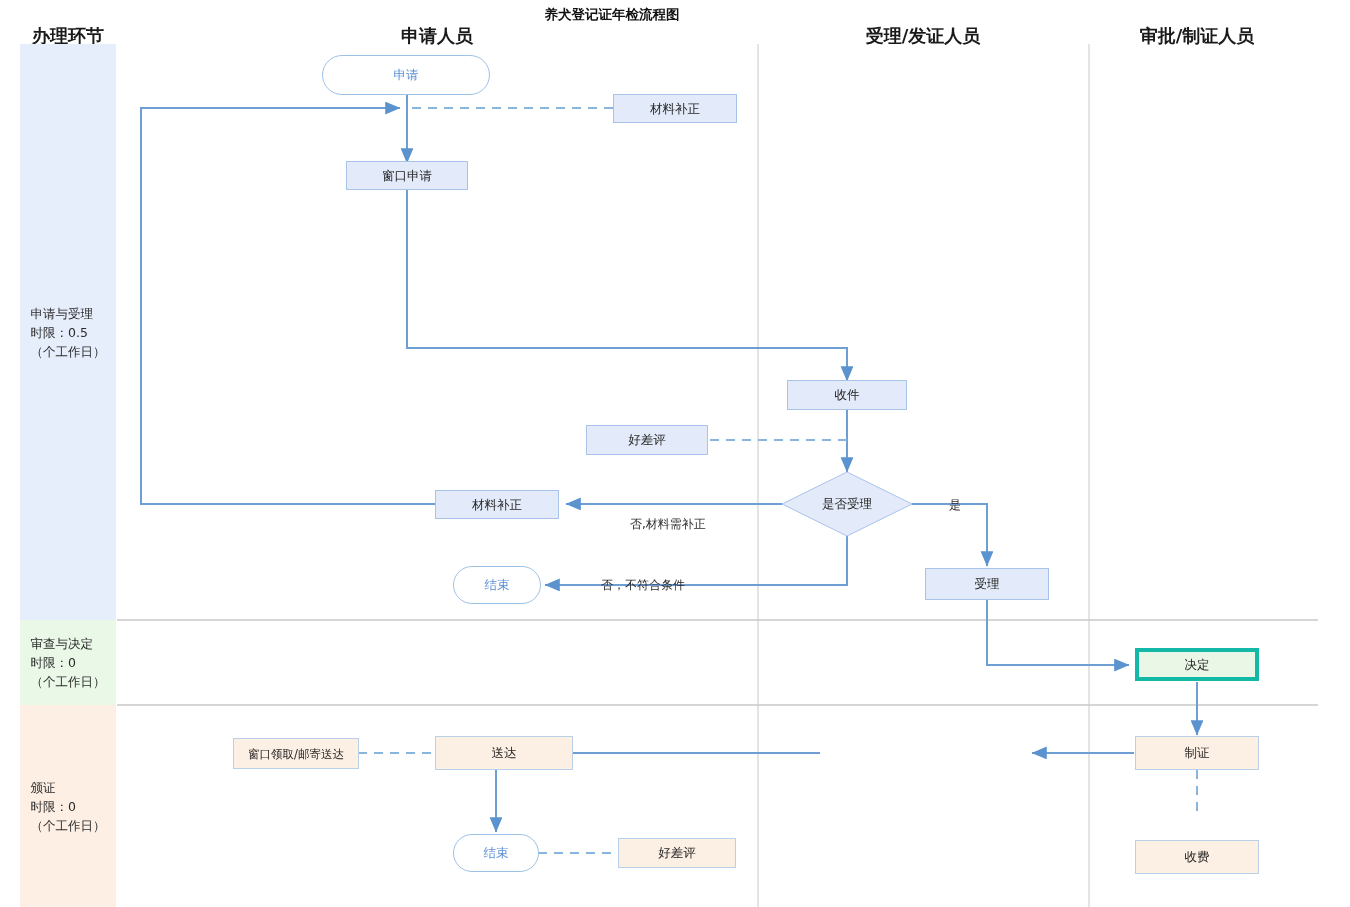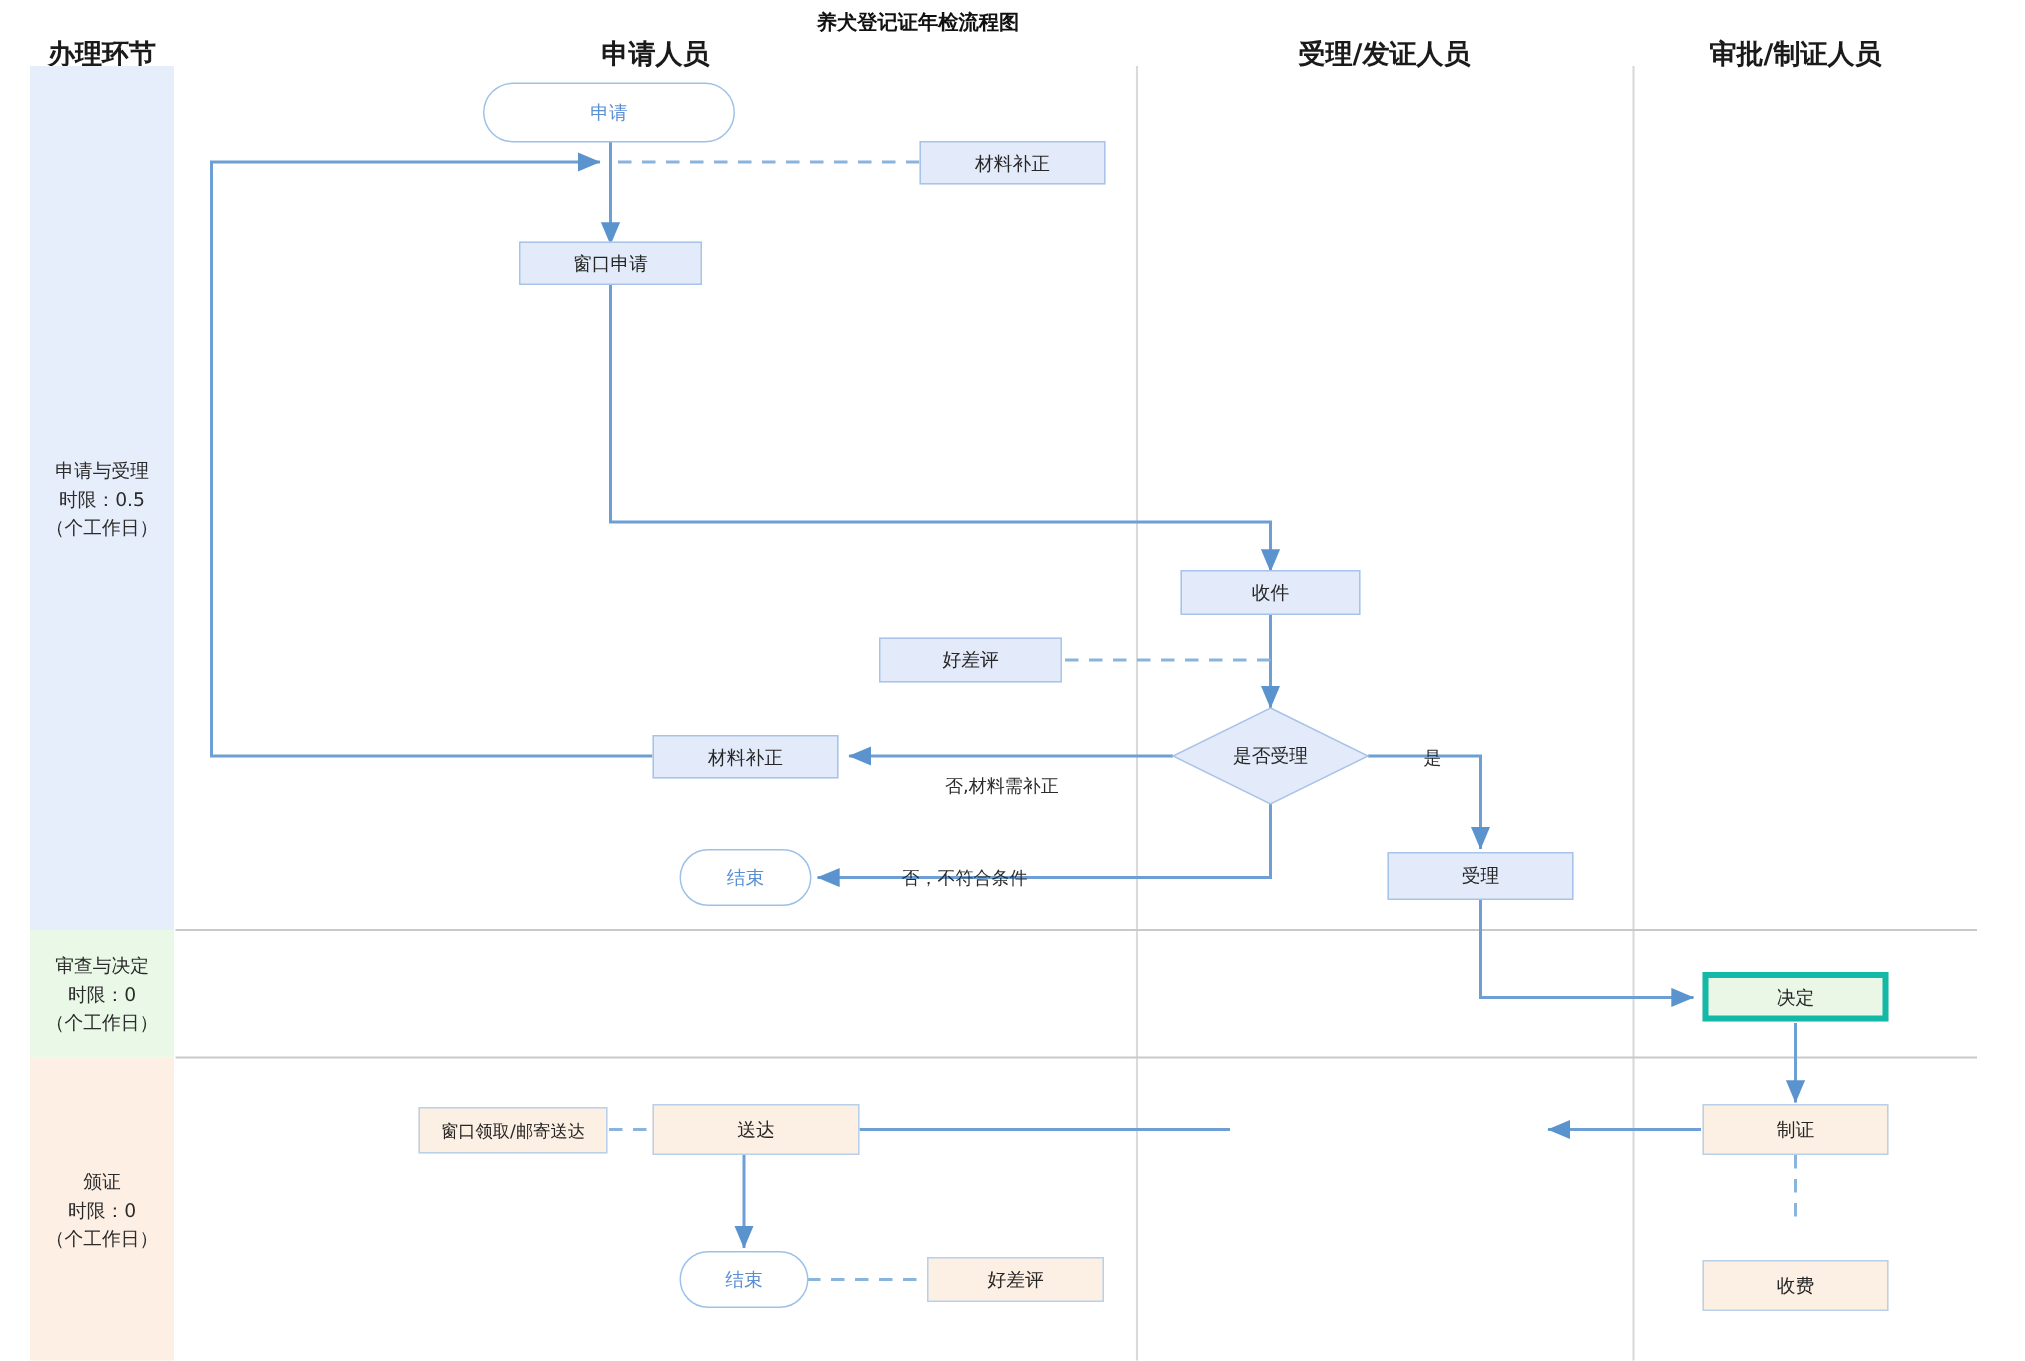--- a/index.html
+++ b/index.html
@@ -7,21 +7,21 @@
     width:1350px;height:907px;position:relative;overflow:hidden;
     font-family:"DejaVu Sans","Liberation Sans",sans-serif;
     color:#2b2b2b;
   }
   #canvas{position:absolute;left:0;top:0;width:1350px;height:907px;}
 
   
   .stage{
     position:absolute;left:20px;width:96px;
     display:flex;align-items:center;justify-content:center;
-    text-align:center;font-size:12.5px;line-height:19px;color:#2b2b2b;
+    text-align:left;font-size:12.5px;line-height:19px;color:#2b2b2b;
     white-space:pre-line;
   }
   .stage-apply{background:#e7eefb;}
   .stage-review{background:#e9f8e7;}
   .stage-issue{background:#fdefe4;}
 
   
   .lane-head{
     position:absolute;top:24px;text-align:center;
     font-size:18px;font-weight:bold;color:#1a1a1a;
@@ -153,21 +153,21 @@
 
   <div class="node n-green" style="left:1135px;top:648px;width:124px;height:33px;">决定</div>
 
   <div class="node n-peach" style="left:1135px;top:736px;width:124px;height:34px;">制证</div>
 
   <div class="node n-peach" style="left:1135px;top:816px;width:124px;height:34px;margin-top:24px;">收费</div>
 
 
   <div class="node n-peach" style="left:435px;top:736px;width:138px;height:34px;">送达</div>
 
-  <div class="node n-peach" style="left:233px;top:738px;width:126px;height:31px;font-size:11.5px;margin-left:46px;">窗口领取/邮寄送达</div>
+  <div class="node n-peach" style="left:233px;top:738px;width:126px;height:31px;font-size:11.5px;">窗口领取/邮寄送达</div>
 
   <div class="node n-term" style="left:453px;top:834px;width:86px;height:38px;">结束</div>
 
   <div class="node n-peach" style="left:618px;top:838px;width:118px;height:30px;">好差评</div>
 
   <div class="elabel" style="left:604px;top:516px;margin-left:26px;">否,材料需补正</div>
   <div class="elabel" style="left:949px;top:497px;">是</div>
   <div class="elabel" style="left:601px;top:577px;">否，不符合条件</div>
 
 </div>

